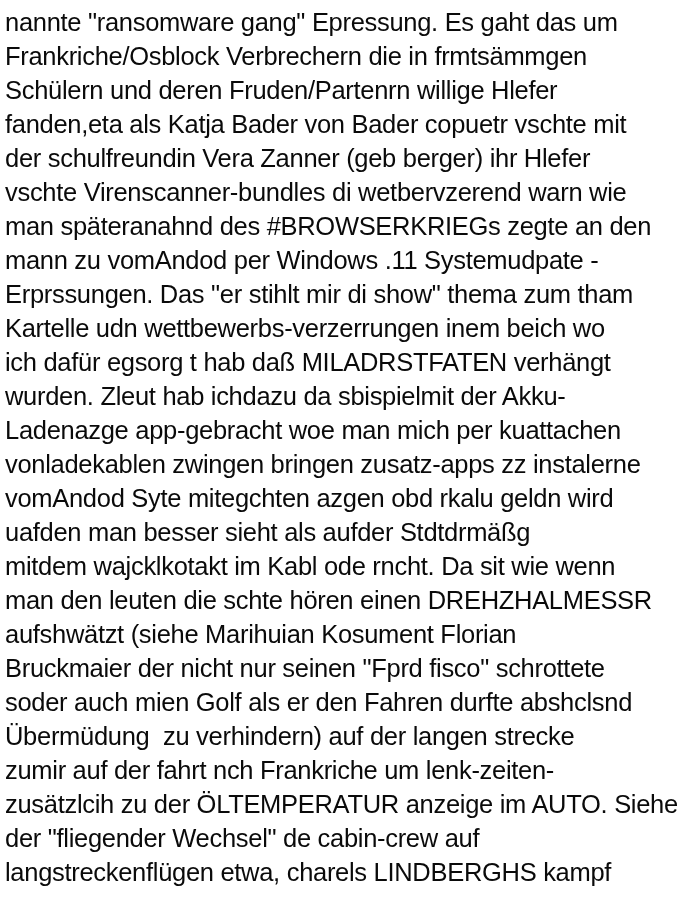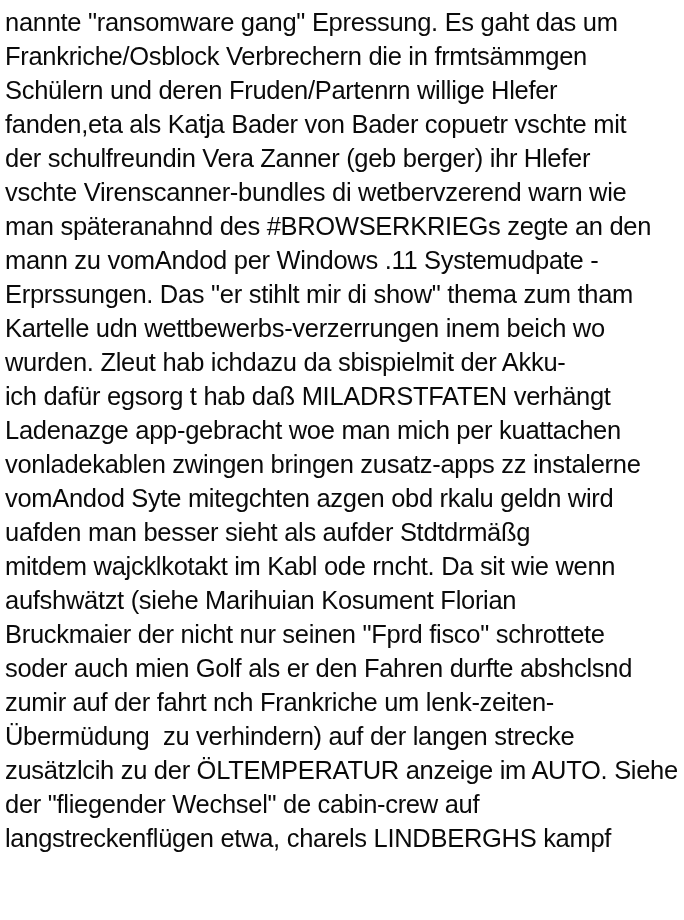--- a/index.html
+++ b/index.html
@@ -41,29 +41,30 @@
       <div class="text-line" data-name="text-line">nannte "ransomware gang" Epressung. Es gaht das um</div>
       <div class="text-line" data-name="text-line">Frankriche/Osblock Verbrechern die in frmtsämmgen</div>
       <div class="text-line" data-name="text-line">Schülern und deren Fruden/Partenrn willige Hlefer</div>
       <div class="text-line" data-name="text-line">fanden,eta als Katja Bader von Bader copuetr vschte mit</div>
       <div class="text-line" data-name="text-line">der schulfreundin Vera Zanner (geb berger) ihr Hlefer</div>
       <div class="text-line" data-name="text-line">vschte Virenscanner-bundles di wetbervzerend warn wie</div>
       <div class="text-line" data-name="text-line">man späteranahnd des #BROWSERKRIEGs zegte an den</div>
       <div class="text-line" data-name="text-line">mann zu vomAndod per Windows .11 Systemudpate -</div>
       <div class="text-line" data-name="text-line">Erprssungen. Das "er stihlt mir di show" thema zum tham</div>
       <div class="text-line" data-name="text-line">Kartelle udn wettbewerbs-verzerrungen inem beich wo</div>
+      <div class="text-line" data-name="text-line">ich dafür egsorg t hab daß MILADRSTFATEN verhängt</div>
       <div class="text-line" data-name="text-line">wurden. Zleut hab ichdazu da sbispielmit der Akku-</div>
-      <div class="text-line" data-name="text-line">ich dafür egsorg t hab daß MILADRSTFATEN verhängt</div>
       <div class="text-line" data-name="text-line">Ladenazge app-gebracht woe man mich per kuattachen</div>
       <div class="text-line" data-name="text-line">vonladekablen zwingen bringen zusatz-apps zz instalerne</div>
       <div class="text-line" data-name="text-line">vomAndod Syte mitegchten azgen obd rkalu geldn wird</div>
       <div class="text-line" data-name="text-line">uafden man besser sieht als aufder Stdtdrmäßg</div>
       <div class="text-line" data-name="text-line">mitdem wajcklkotakt im Kabl ode rncht. Da sit wie wenn</div>
+      <div class="text-line" data-name="text-line">man den leuten die schte hören einen DREHZHALMESSR</div>
       <div class="text-line" data-name="text-line">aufshwätzt (siehe Marihuian Kosument Florian</div>
       <div class="text-line" data-name="text-line">Bruckmaier der nicht nur seinen "Fprd fisco" schrottete</div>
       <div class="text-line" data-name="text-line">soder auch mien Golf als er den Fahren durfte abshclsnd</div>
+      <div class="text-line" data-name="text-line">Übermüdung  zu verhindern) auf der langen strecke</div>
       <div class="text-line" data-name="text-line">zumir auf der fahrt nch Frankriche um lenk-zeiten-</div>
-      <div class="text-line" data-name="text-line">Übermüdung  zu verhindern) auf der langen strecke</div>
       <div class="text-line" data-name="text-line">zusätzlcih zu der ÖLTEMPERATUR anzeige im AUTO. Siehe</div>
       <div class="text-line" data-name="text-line">der "fliegender Wechsel" de cabin-crew auf</div>
       <div class="text-line" data-name="text-line">langstreckenflügen etwa, charels LINDBERGHS kampf</div>
     </div>
 </main>
 
 </body></html>

